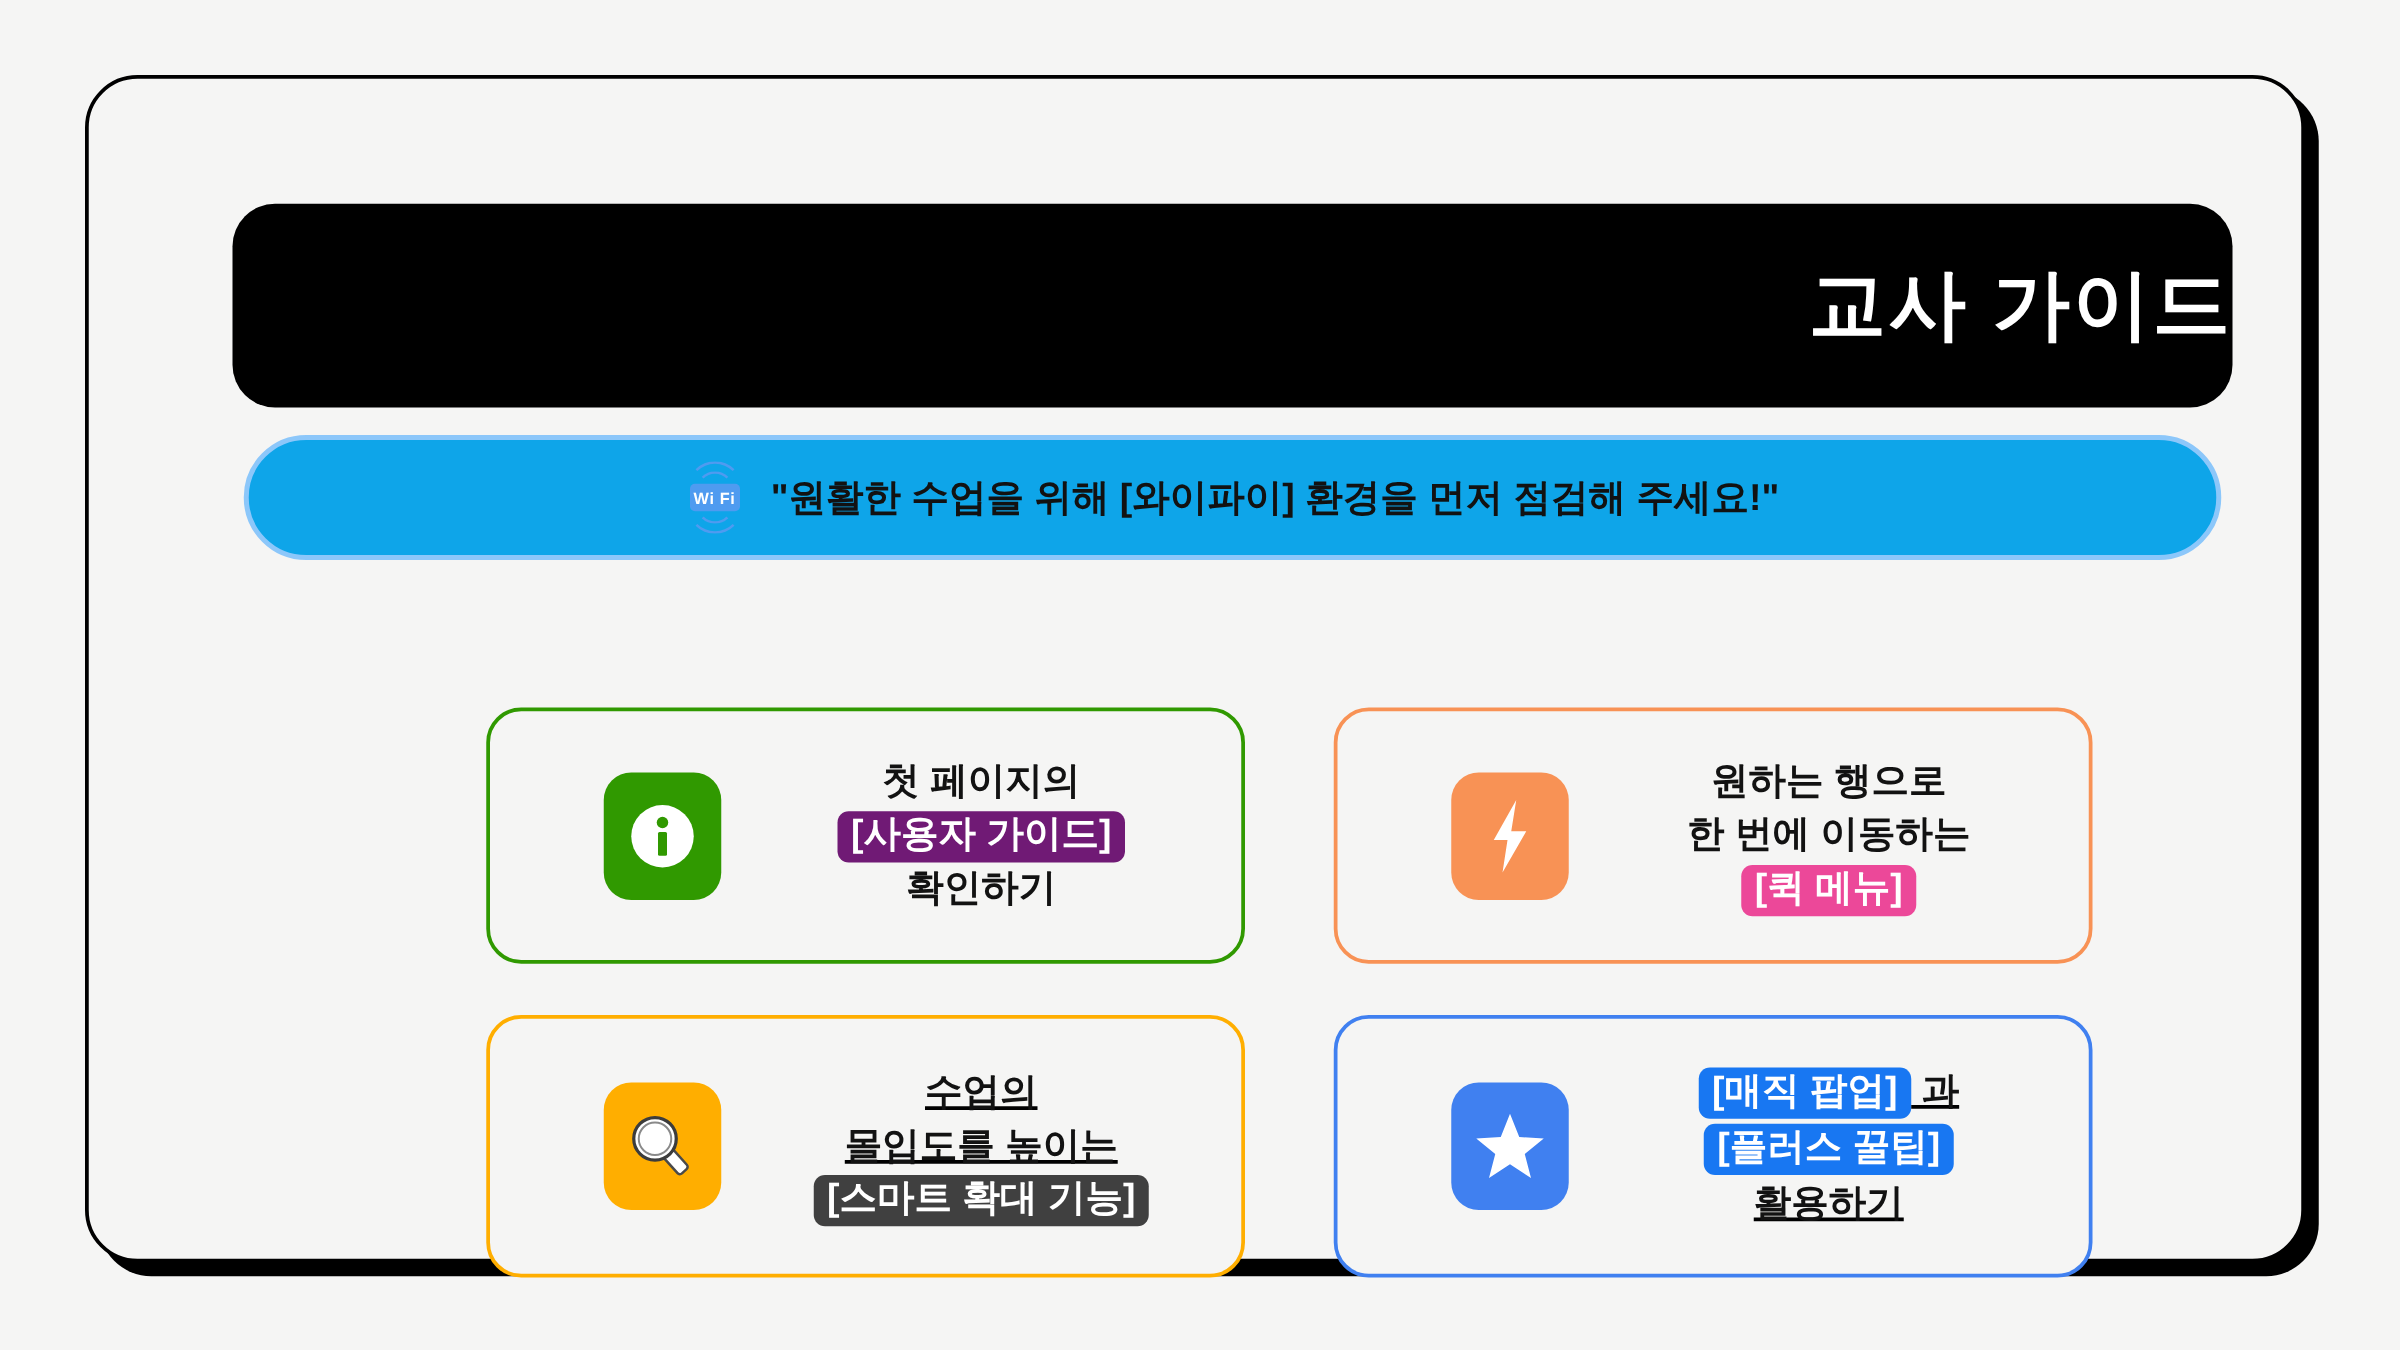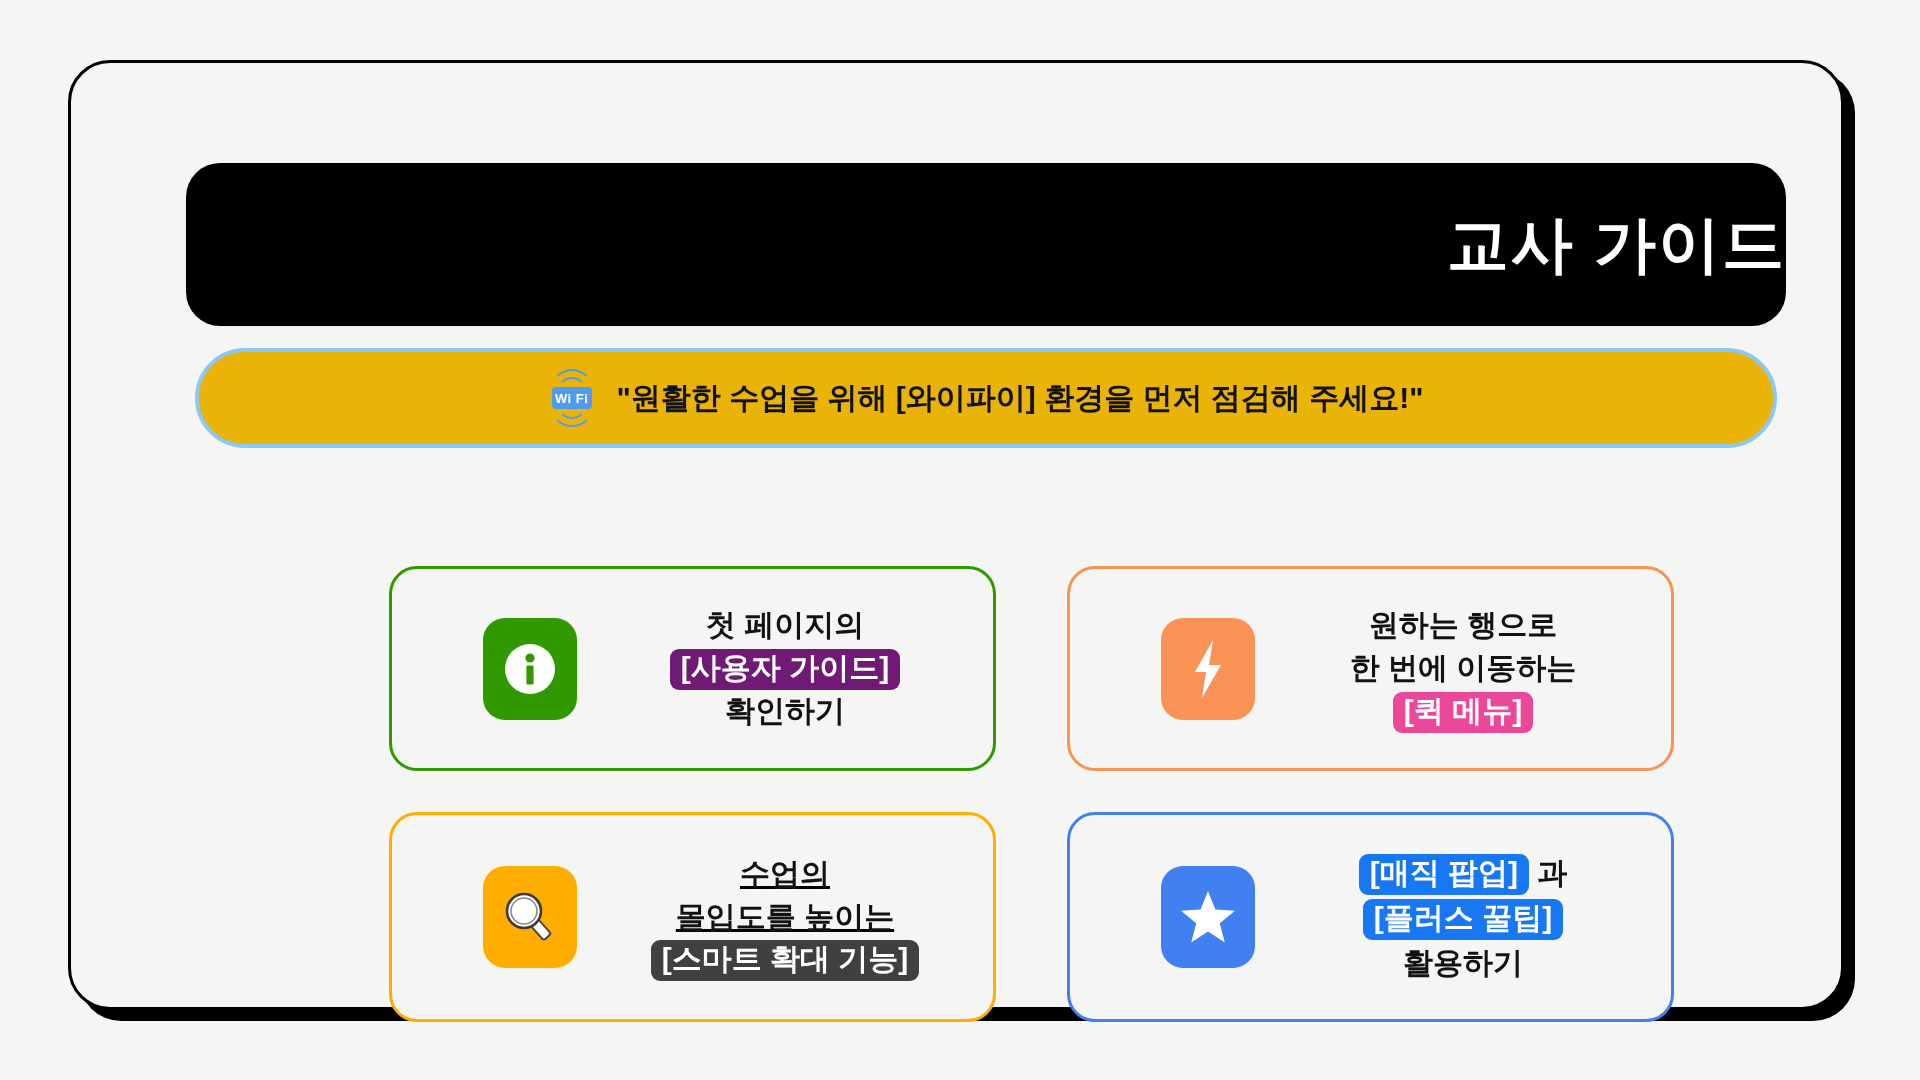--- a/index.html
+++ b/index.html
@@ -51,21 +51,21 @@
   }
 
   
   #notice-bar {
     position: absolute;
     left: 124px;
     top: 285px;
     width: 1582px;
     height: 100px;
     box-sizing: border-box;
-    background: #eab308;
+    background: #0ea5e9;
     border: 4px solid #8CC7FA;
     border-radius: 50px;
     display: flex;
     align-items: center;
     justify-content: center;
     gap: 22px;
   }
   #notice-text {
     font-size: 30px;
     font-weight: bold;
@@ -185,21 +185,21 @@
   .card-green  .hl { background: #701a75; }
 
   .card-orange { border-color: #F89255; }
   .card-orange .card-icon { background: #F89255; }
   .card-orange .hl { background: #ec4899; }
 
   .card-amber  { border-color: #FFAE00; text-decoration: underline; }
   .card-amber  .card-icon { background: #FFAE00; }
   .card-amber  .hl { background: #404040; }
 
-  .card-blue   { border-color: #4080F0; }
+  .card-blue   { border-color: #4080F0; text-decoration: underline; }
   .card-blue   .card-icon { background: #4080F0; }
   .card-blue   .hl { background: #1877F2; }
 
   .card-blue .card-text { line-height: 1.5; }
   .card-blue .suffix { color: #121212; }
 </style>
 </head>
 <body>
 
 <div id="guide-frame">

